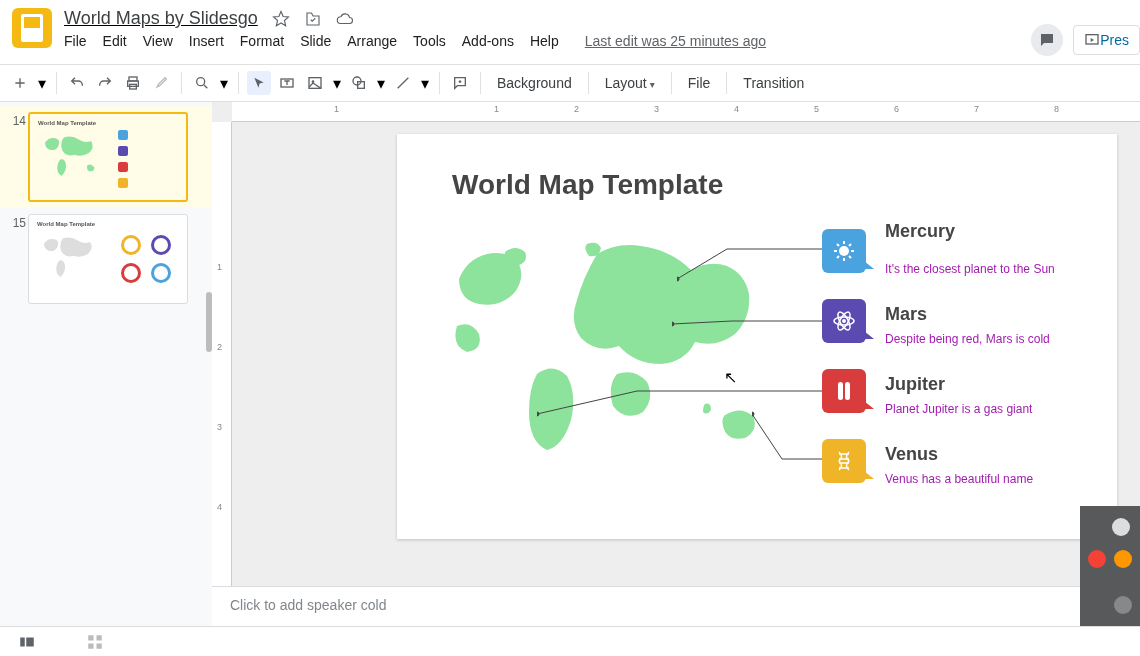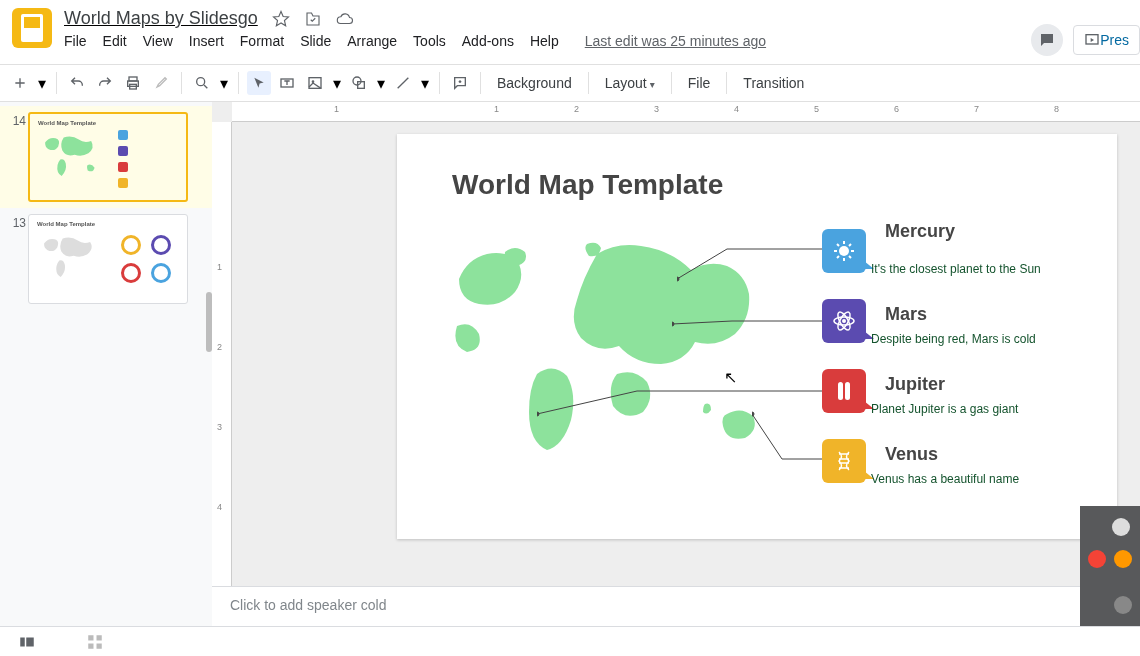--- a/index.html
+++ b/index.html
@@ -58,21 +58,21 @@
   
   .callout { position:absolute; width:44px; height:44px; border-radius:6px; display:flex; align-items:center; justify-content:center; }
   .callout::after { content:""; position:absolute; right:-8px; bottom:4px; width:0; height:0; border-left:10px solid; border-top:8px solid transparent; border-bottom:0 solid transparent; border-left-color:inherit; }
   .c1 { background:#4aa3df; border-left-color:#4aa3df; top:95px; left:425px; }
   .c2 { background:#5b4bb0; border-left-color:#5b4bb0; top:165px; left:425px; }
   .c3 { background:#d93c3c; border-left-color:#d93c3c; top:235px; left:425px; }
   .c4 { background:#f0b429; border-left-color:#f0b429; top:305px; left:425px; }
   .callout svg { width:24px; height:24px; fill:#fff; }
   
   .item-title { position:absolute; left:488px; font-family:"Arial Black",sans-serif; font-size:18px; font-weight:900; color:#454545; }
-  .item-desc { position:absolute; left:474px; font-size:12px; color:#14532d; }
+  .item-desc { position:absolute; left:488px; font-size:12px; color:#a21caf; }
   .t1{top:87px}.d1{top:128px}.t2{top:170px}.d2{top:198px}.t3{top:240px}.d3{top:268px}.t4{top:310px}.d4{top:338px}
   
   .leader { position:absolute; stroke:#444; stroke-width:1; fill:none; }
   
   
   .notes { position:absolute; bottom:30px; left:212px; right:0; height:40px; border-top:1px solid #dadce0; background:#fff; padding:10px 18px; font-size:14px; color:#80868b; cursor:text; }
   
   
   .bottom { position:absolute; bottom:0; left:0; right:0; height:30px; border-top:1px solid #dadce0; display:flex; align-items:center; padding:0 18px; gap:50px; }
   .bottom-icon { width:18px; height:18px; cursor:pointer; }
@@ -235,21 +235,21 @@
         <svg class="mini-map" style="top:18px;left:8px" width="72" height="48" viewBox="0 0 100 70">
             <path d="M8 15q6-8 15-6 8 2 4 12-5 8-14 4-6-3-5-10zM35 8q12-4 22 3 8 6 18 2 6 10-4 18-10 6-20 2-12 4-18-6-4-10 2-19zM30 40q6-2 8 6 2 10-6 18-8-4-6-16 2-6 4-8zM70 48q6-2 10 4-2 8-10 4-2-6 0-8z" fill="#8de29c"></path>
           </svg>
         <div style="position:absolute;top:16px;left:88px;width:10px;height:10px;background:#4aa3df;border-radius:2px"></div>
         <div style="position:absolute;top:32px;left:88px;width:10px;height:10px;background:#5b4bb0;border-radius:2px"></div>
         <div style="position:absolute;top:48px;left:88px;width:10px;height:10px;background:#d93c3c;border-radius:2px"></div>
         <div style="position:absolute;top:64px;left:88px;width:10px;height:10px;background:#f0b429;border-radius:2px"></div>
       </div>
     </div>
     <div class="thumb-row">
-      <div class="thumb-num">13</div>
+      <div class="thumb-num">15</div>
       <div class="thumb">
         <div class="thumb-title">World Map Template</div>
         <svg class="mini-map" style="top:18px;left:8px" width="72" height="48" viewBox="0 0 100 70">
             <path d="M8 15q6-8 15-6 8 2 4 12-5 8-14 4-6-3-5-10zM35 8q12-4 22 3 8 6 18 2 6 10-4 18-10 6-20 2-12 4-18-6-4-10 2-19zM30 40q6-2 8 6 2 10-6 18-8-4-6-16 2-6 4-8z" fill="#ddd"></path>
           </svg>
         <div style="position:absolute;top:20px;left:92px;width:20px;height:20px;border:3px solid #f0b429;border-radius:50%"></div>
         <div style="position:absolute;top:20px;left:122px;width:20px;height:20px;border:3px solid #5b4bb0;border-radius:50%"></div>
         <div style="position:absolute;top:48px;left:92px;width:20px;height:20px;border:3px solid #d93c3c;border-radius:50%"></div>
         <div style="position:absolute;top:48px;left:122px;width:20px;height:20px;border:3px solid #4aa3df;border-radius:50%"></div>
       </div>

